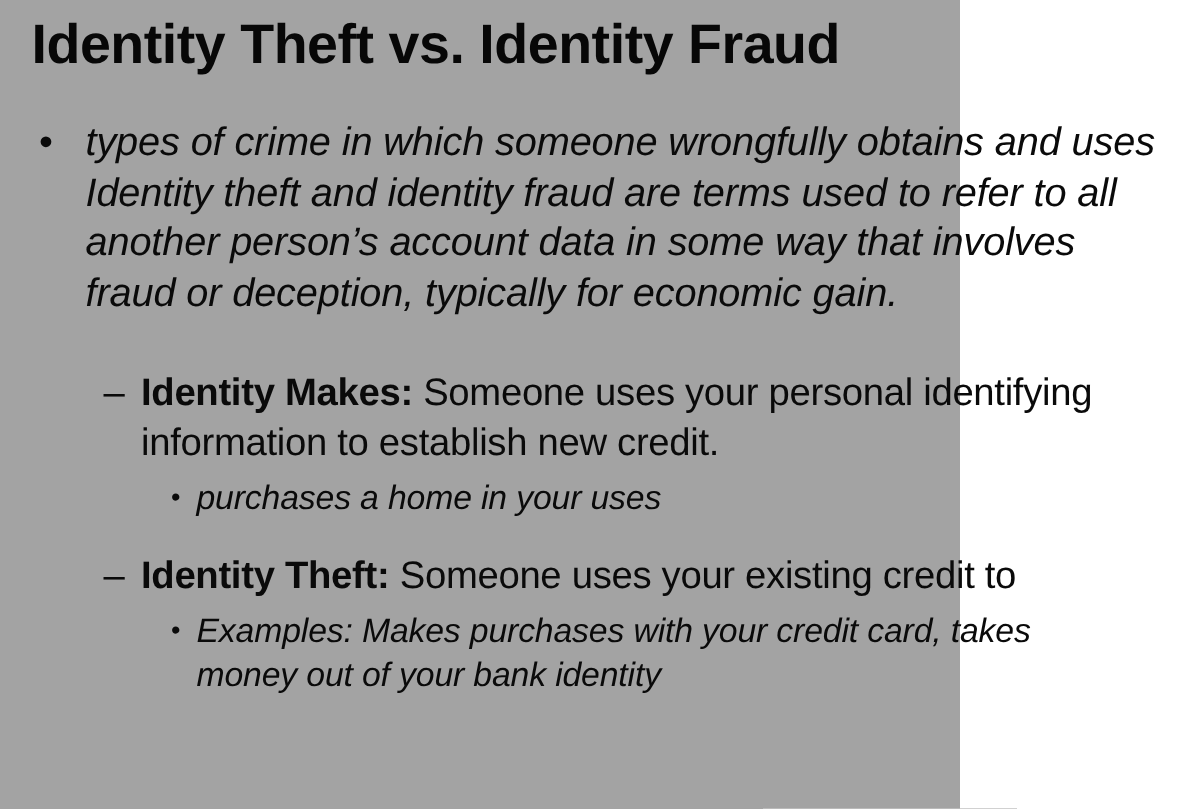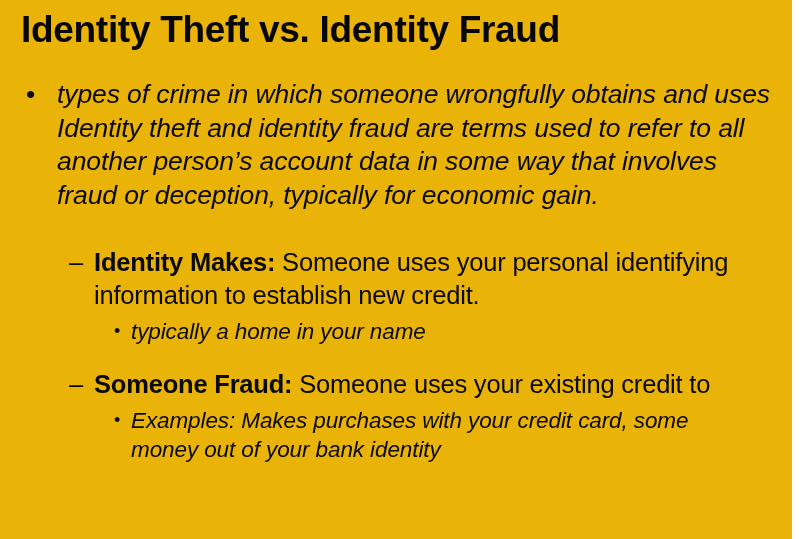--- a/index.html
+++ b/index.html
@@ -10,23 +10,23 @@
     width: 800px;
     height: 539px;
     background: #ffffff;
     font-family: "Liberation Sans", sans-serif;
     color: #0a0a0a;
     overflow: hidden;
   }
 
   .slide {
     position: relative;
-    width: 792px;
+    width: 640px;
     height: 539px;
-    background: #eab308;
+    background: #a3a3a3;
     box-sizing: border-box;
   }
 
   
   .slide-title {
     position: absolute;
     left: 21px;
     top: 7px;
     width: 760px;
     font-size: 37px;
@@ -134,32 +134,32 @@
     <div class="bullet-row lvl2">
       <span class="marker">–</span>
       <span class="nowrapline"><span class="lead">Identity Makes:</span><span> Someone uses your personal identifying</span></span>
       <span class="nowrapline">information to establish new credit.</span>
     </div>
 
     <div class="gap-sm"></div>
 
     <div class="bullet-row lvl3">
       <span class="marker">•</span>
-      <span class="nowrapline">typically a home in your name</span>
+      <span class="nowrapline">purchases a home in your uses</span>
     </div>
 
     <div class="gap-md"></div>
 
     <div class="bullet-row lvl2">
       <span class="marker">–</span>
-      <span class="nowrapline"><span class="lead">Someone Fraud:</span><span> Someone uses your existing credit to</span></span>
+      <span class="nowrapline"><span class="lead">Identity Theft:</span><span> Someone uses your existing credit to</span></span>
     </div>
 
     <div class="gap-sm"></div>
 
     <div class="bullet-row lvl3">
       <span class="marker">•</span>
-      <span class="nowrapline">Examples: Makes purchases with your credit card, some</span>
+      <span class="nowrapline">Examples: Makes purchases with your credit card, takes</span>
       <span class="nowrapline">money out of your bank identity</span>
     </div>
 
   </div>
 </div>
 
 </body></html>

